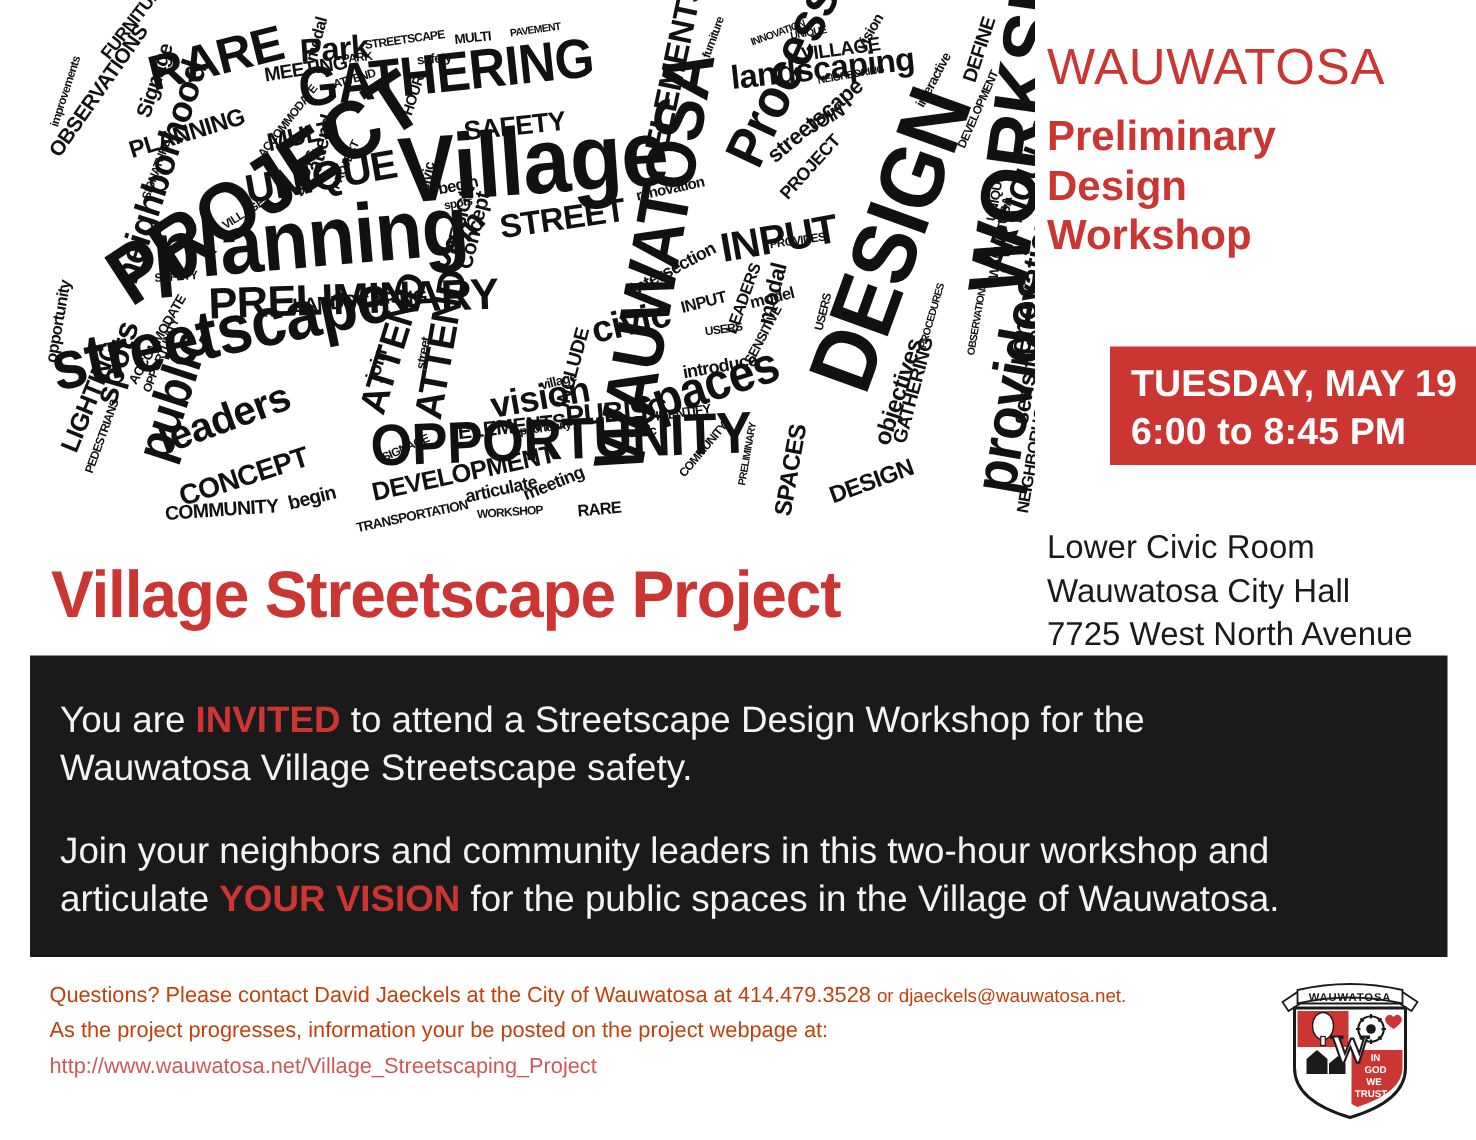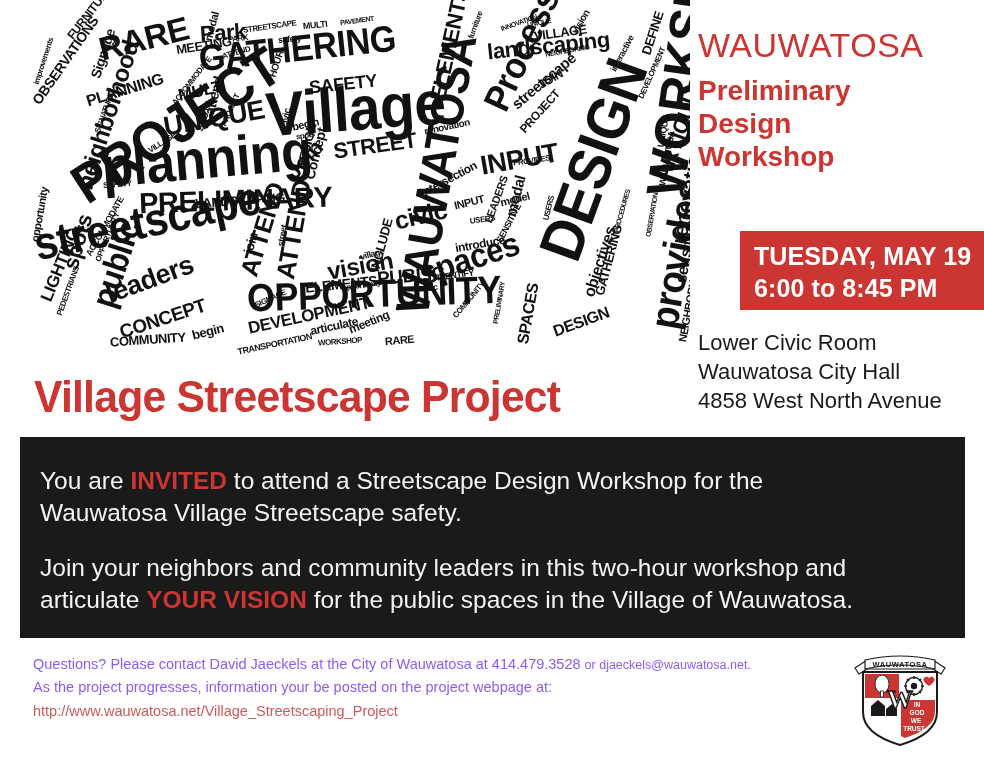--- a/index.html
+++ b/index.html
@@ -82,21 +82,21 @@
     font-size: 25px;
     font-weight: bold;
     line-height: 1.28;
     white-space: nowrap;
     letter-spacing: 0.1px;
   }
 
   #venue-block {
     position: absolute;
     left: 698px;
-    top: 328px;
+    top: 350px;
     width: 280px;
   }
   #venue-block .venue-line {
     font-size: 22px;
     color: #1a1a1a;
     line-height: 1.32;
     white-space: nowrap;
   }
 
   
@@ -139,21 +139,21 @@
 
   
   #footer {
     position: absolute;
     left: 33px;
     top: 653px;
     width: 790px;
   }
   #footer .foot-line {
     font-size: 14.5px;
-    color: #8b5cf6;
+    color: #c2410c;
     line-height: 1.62;
     white-space: nowrap;
   }
   #footer .foot-line .small {
     font-size: 12.5px;
   }
   #project-url {
     font-size: 14.5px;
     color: #cb5a58;
     line-height: 1.62;
@@ -308,21 +308,21 @@
 </div>
 
 <div id="datetime-banner">
   <div class="dt-line">TUESDAY, MAY 19</div>
   <div class="dt-line">6:00 to 8:45 PM</div>
 </div>
 
 <div id="venue-block">
   <div class="venue-line">Lower Civic Room</div>
   <div class="venue-line">Wauwatosa City Hall</div>
-  <div class="venue-line">4858 West North Avenue</div>
+  <div class="venue-line">7725 West North Avenue</div>
 </div>
 
 <div id="project-title">Village Streetscape Project</div>
 
 <div id="invite-block">
   <p>
     <span>You are </span><span class="hl">INVITED</span><span> to attend a Streetscape Design Workshop for the</span><br>
     <span>Wauwatosa Village Streetscape safety.</span>
   </p>
   <p class="second">

